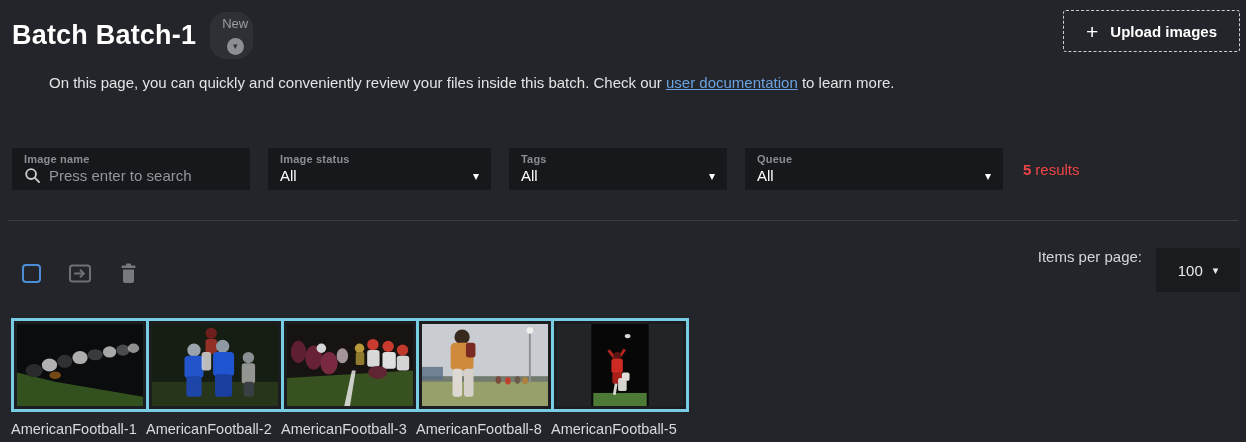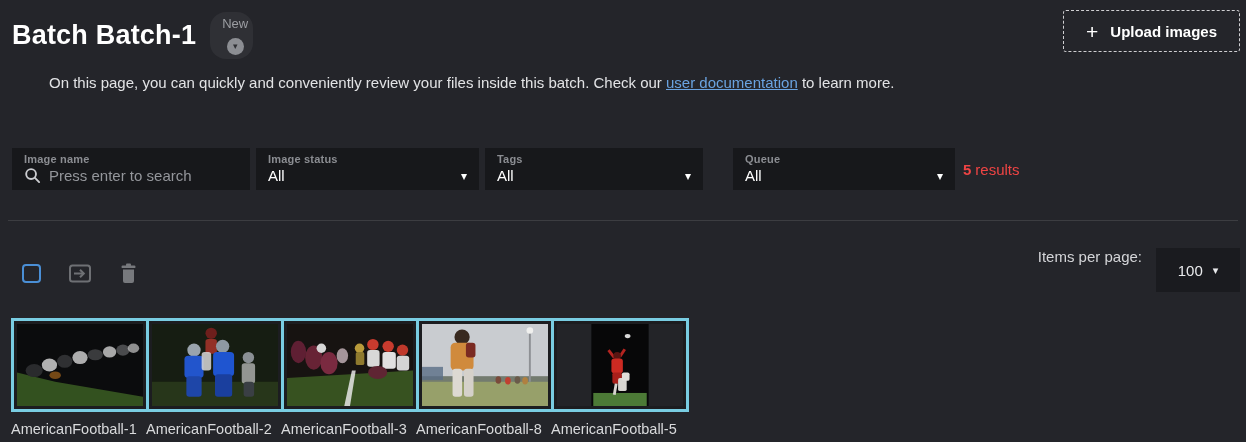--- a/index.html
+++ b/index.html
@@ -27,30 +27,30 @@
     border:1px dashed #cfcfd2; border-radius:3px; background:transparent;
     display:flex; align-items:center; gap:12px; cursor:pointer;
     color:#ffffff; font-size:15px; font-weight:600; font-family:inherit; }
   .upload-plus { font-size:21px; font-weight:400; line-height:1; }
 
   
   .description { position:absolute; top:74px; left:20px; font-size:15px; color:#e2e3e5;margin-left:29px; }
   .description a { color:#6aa3e0; text-decoration:underline; cursor:pointer; }
 
   
-  .filters { position:absolute; top:148px; left:12px; display:flex; align-items:center; gap:6px; }
+  .filters { position:absolute; top:148px; left:12px; display:flex; align-items:center; gap:18px; }
   .field { background:#17181b; height:42px; padding:5px 12px 0 12px; }
   .field-label { display:block; font-size:11px; font-weight:bold; color:#8b8d92; letter-spacing:.2px; }
   .search-field { width:238px; }
   .search-row { display:flex; align-items:flex-start; gap:8px; margin-top:2px; }
   .search-input { background:transparent; border:none; outline:none; width:180px;
     color:#ffffff; font-size:15px; font-family:inherit; }
   .search-input::placeholder { color:#94969b; }
   .dropdown { cursor:pointer; }
-  .dd-status { width:223px; } .dd-tags { width:218px; } .dd-queue { width:222px;margin-left:24px; }
+  .dd-status { width:223px; } .dd-tags { width:218px; } .dd-queue { width:258px; }
   .value-row { display:flex; align-items:center; justify-content:space-between; margin-top:2px; }
   .field-value { color:#ffffff; font-size:15px; }
   .dd-chevron { color:#ffffff; font-size:12px; line-height:1; }
   .results { font-size:15px; color:#ef4444; margin-left:2px; white-space:nowrap; }
   .results b { font-weight:bold; margin-right:4px; }
 
   
   .divider { position:absolute; top:220px; left:8px; right:8px; height:1px; background:#3c3d41; }
 
   

